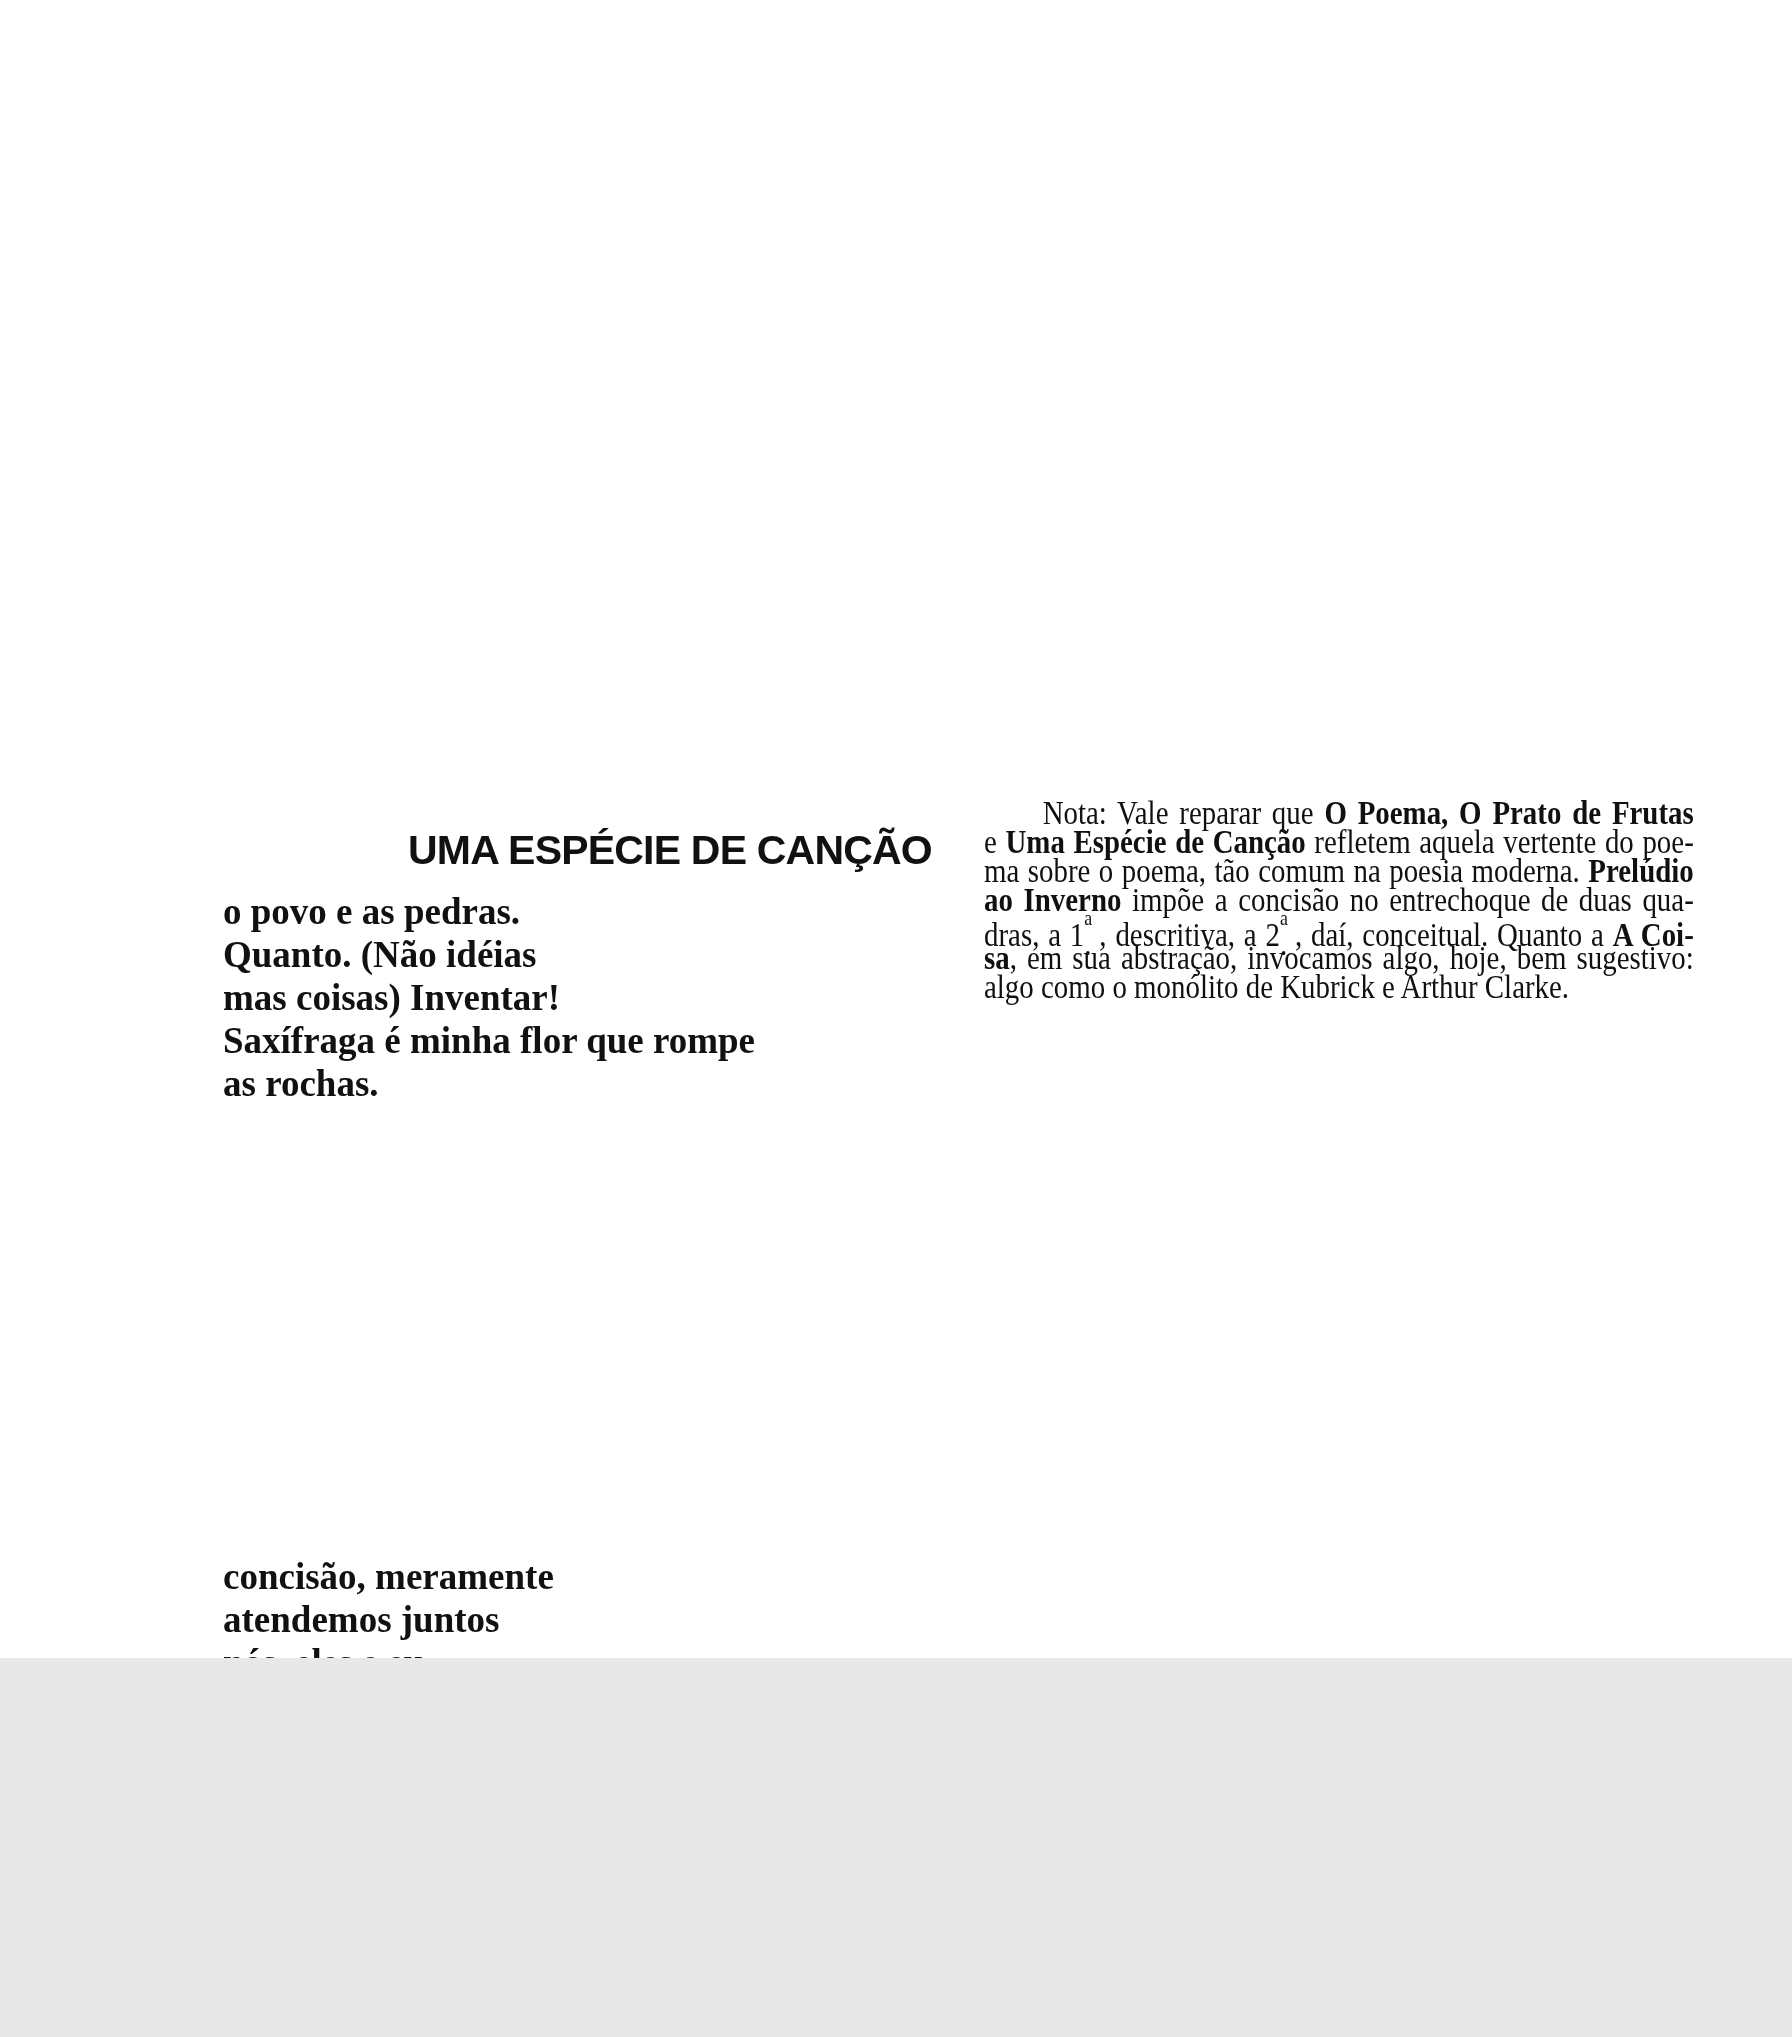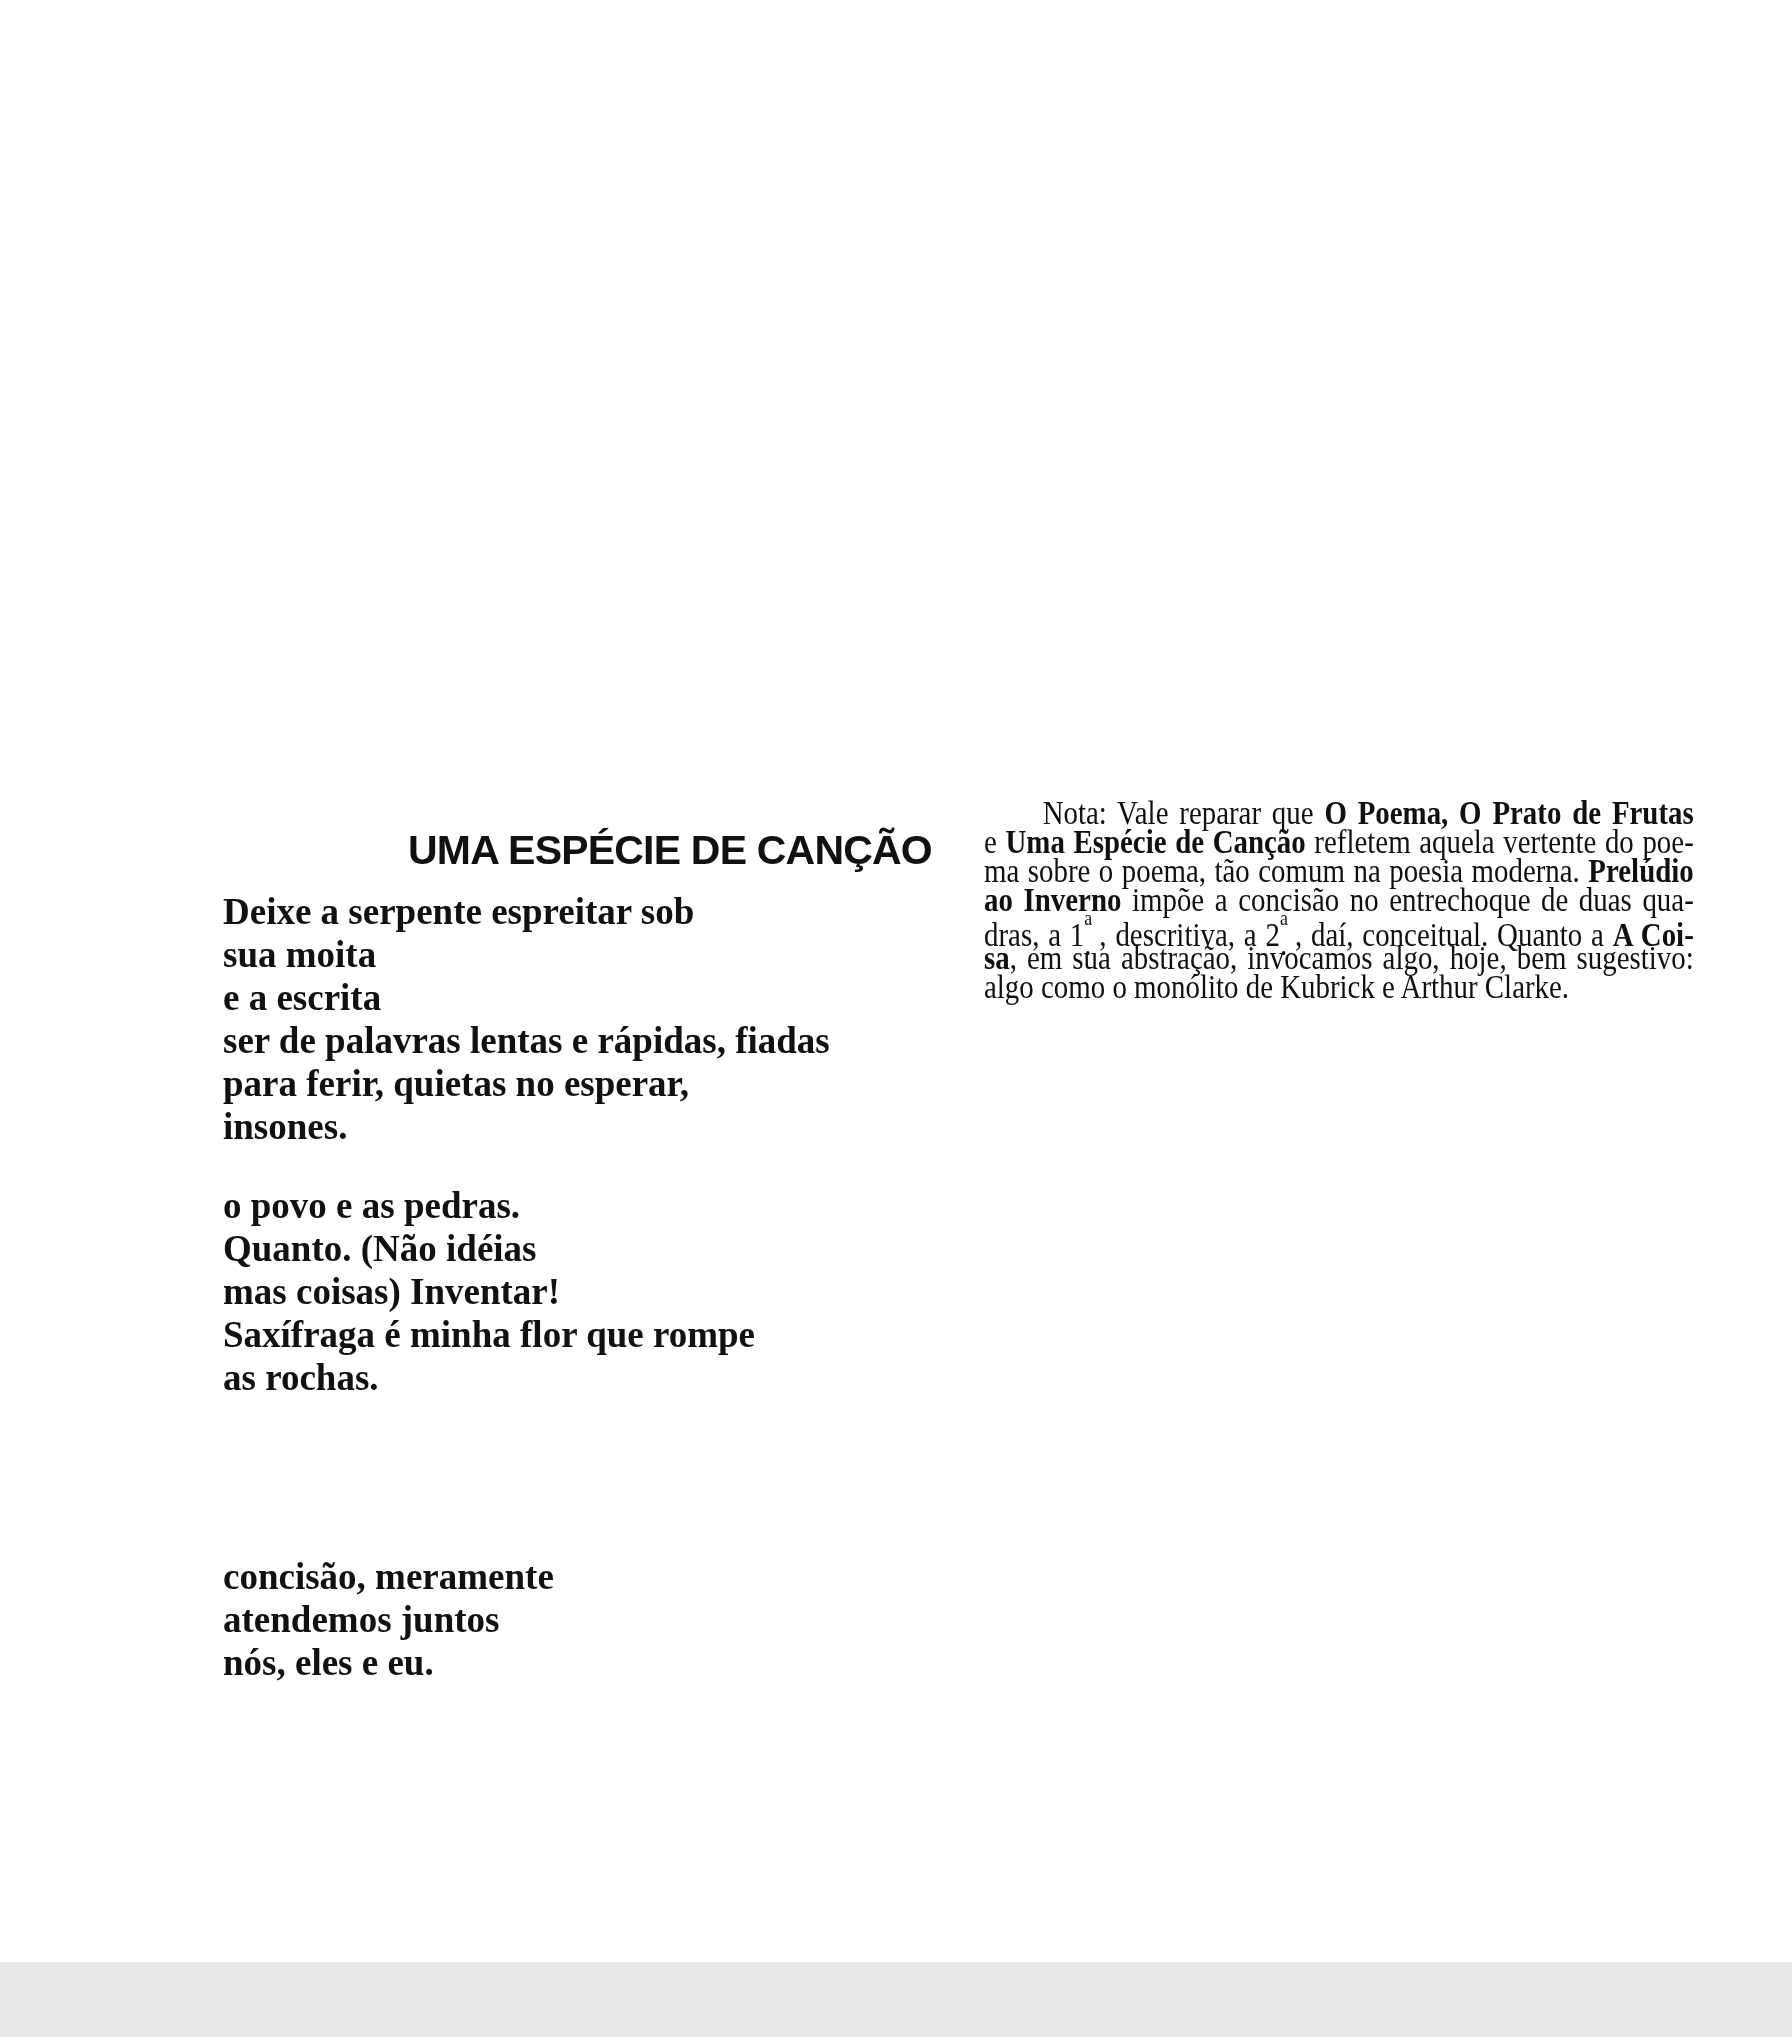--- a/index.html
+++ b/index.html
@@ -1,19 +1,19 @@
 <!DOCTYPE html>
 <html style="font-size:13px"><head>
 <meta charset="utf-8">
 <style>
   html,body{margin:0;padding:0;}
   body{background:#e8e8e8;}
   .page{
     position:relative;
-    width:1792px;height:1962px;
+    width:1792px;height:1658px;
     background:#ffffff;
     color:#111111;
     overflow:hidden;
   }
   
   .poem-title{
     position:absolute;
     left:223px;width:894px;
     text-align:center;
     font-family:"Liberation Sans",sans-serif;
@@ -75,28 +75,20 @@
 </style>
 </head>
 <body>
 
 <div class="page">
 
   <h1 class="poem-title" id="title1">UMA ESPÉCIE DE CANÇÃO</h1>
 
   <div class="poem" id="poem1">
       <div class="stanza">
-        <div class="poem-line">Deixe a serpente espreitar sob</div>
-        <div class="poem-line">sua moita</div>
-        <div class="poem-line">e a escrita</div>
-        <div class="poem-line">ser de palavras lentas e rápidas, fiadas</div>
-        <div class="poem-line">para ferir, quietas no esperar,</div>
-        <div class="poem-line">insones.</div>
-      </div>
-      <div class="stanza">
         <div class="poem-line">o povo e as pedras.</div>
         <div class="poem-line">Quanto. (Não idéias</div>
         <div class="poem-line">mas coisas) Inventar!</div>
         <div class="poem-line">Saxífraga é minha flor que rompe</div>
         <div class="poem-line">as rochas.</div>
       </div>
     </div>
 
 
   <div class="poem" id="poem2">

